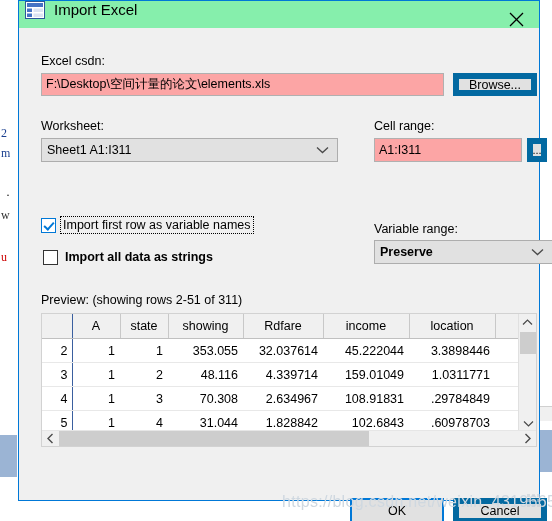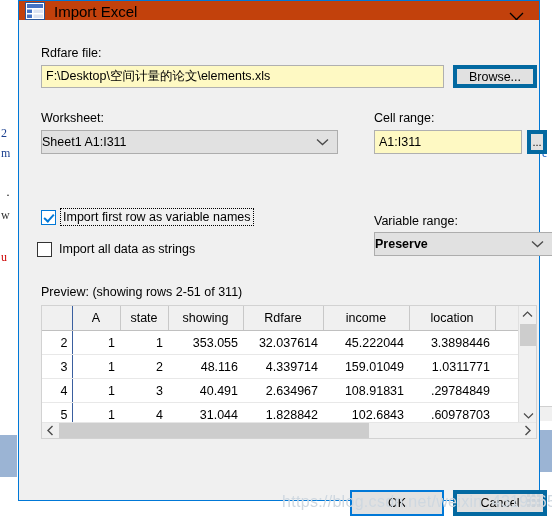--- a/index.html
+++ b/index.html
@@ -69,25 +69,25 @@
     left: 18px;
     top: 0px;
     width: 522px;
     height: 501px;
     border: 1px solid #0078d7;
     border-top: none;
     background: #f0f0f0;
     box-sizing: border-box;
   }
   #titlebar {
-    height: 20px;
-    background: #c2410c;
+    height: 28px;
+    background: #86efac;
     border-top: 1px solid #0078d7;
     display: flex;
-    align-items: flex-end;
+    align-items: flex-start;
     position: relative;
     box-sizing: border-box;
   }
   #app-icon {
     margin-left: 6px;
     width: 20px;
     height: 18px;
     flex: none;
   }
   #title-text {
@@ -116,37 +116,37 @@
   .field-label {
     position: absolute;
     font-size: 12.5px;
     color: #000;
     white-space: nowrap;
   }
 
   
   .txtbox {
     position: absolute;
-    background: #fef9c3;
+    background: #fca5a5;
     border: 1px solid #b0b0b0;
     box-sizing: border-box;
     display: flex;
     align-items: center;
     padding-left: 4px;
     font-size: 12.5px;
     color: #000;
     overflow: hidden;
     white-space: nowrap;
   }
 
   
   .btn {
     position: absolute;
     background: #e1e1e1;
-    border: 4px solid #0369a1;
+    border: 6px solid #0369a1;
     box-sizing: border-box;
     display: flex;
     align-items: center;
     justify-content: center;
     font-size: 12.5px;
     color: #000;
     cursor: default;
     user-select: none;
   }
   .btn.focused {
@@ -156,20 +156,21 @@
   
   .combo {
     position: absolute;
     background: #e1e1e1;
     border: 1px solid #adadad;
     box-sizing: border-box;
     display: flex;
     align-items: center;
     font-size: 12.5px;
     color: #000;
+    padding-left: 5px;
     cursor: default;
   }
   .combo .chev {
     position: absolute;
     right: 8px;
     top: 50%;
     transform: translateY(-50%);
     line-height: 0;
   }
 
@@ -374,21 +375,21 @@
     <div id="close-btn">
       <svg width="15" height="15" viewBox="0 0 15 15">
         <line x1="1" y1="1" x2="14" y2="14" stroke="#000" stroke-width="1.2"></line>
         <line x1="14" y1="1" x2="1" y2="14" stroke="#000" stroke-width="1.2"></line>
       </svg>
     </div>
   </div>
 
   <div id="dlg-body">
 
-    <div class="field-label" style="left:22px;top:26px;">Rdfare file:</div>
+    <div class="field-label" style="left:22px;top:26px;">Excel csdn:</div>
     <div class="txtbox" style="left:22px;top:45px;width:403px;height:23px;">F:\Desktop\空间计量的论文\elements.xls</div>
     <div class="btn" style="left:434px;top:45px;width:84px;height:23px;">Browse...</div>
 
     <div class="field-label" style="left:22px;top:91px;">Worksheet:</div>
     <div class="combo" style="left:22px;top:110px;width:297px;height:24px;">
       <span>Sheet1 A1:I311</span>
       <span class="chev">
         <svg width="13" height="8" viewBox="0 0 13 8">
             <polyline points="1,1.5 6.5,6.5 12,1.5" fill="none" stroke="#4a4a4a" stroke-width="1.3"></polyline>
           </svg>
@@ -396,21 +397,21 @@
     </div>
 
     <div class="field-label" style="left:355px;top:91px;">Cell range:</div>
     <div class="txtbox" style="left:355px;top:110px;width:148px;height:24px;">A1:I311</div>
     <div class="btn" style="left:508px;top:110px;width:20px;height:24px;font-size:11px;">...</div>
 
     <div class="cbrow" style="left:22px;top:189px;text-align:center;">
       <span class="cbbox checked"></span>
       <span class="cblabel focus-outline">Import first row as variable names</span>
     </div>
-    <div class="cbrow" style="left:18px;top:221px;">
+    <div class="cbrow" style="left:24px;top:221px;font-weight:bold;">
       <span class="cbbox"></span>
       <span class="cblabel">Import all data as strings</span>
     </div>
 
     <div class="field-label" style="left:355px;top:194px;">Variable range:</div>
     <div class="combo" style="left:355px;top:212px;width:179px;height:24px;font-weight:bold;">
       <span>Preserve</span>
       <span class="chev">
         <svg width="13" height="8" viewBox="0 0 13 8">
             <polyline points="1,1.5 6.5,6.5 12,1.5" fill="none" stroke="#4a4a4a" stroke-width="1.3"></polyline>
@@ -463,21 +464,21 @@
               <td>48.116</td>
               <td>4.339714</td>
               <td>159.01049</td>
               <td>1.0311771</td>
               <td>10.2974</td>
             </tr>
             <tr>
               <td class="rowhdr">4</td>
               <td>1</td>
               <td>3</td>
-              <td>40.491</td>
+              <td>70.308</td>
               <td>2.634967</td>
               <td>108.91831</td>
               <td>.29784849</td>
               <td>2.7111</td>
             </tr>
             <tr>
               <td class="rowhdr">5</td>
               <td>1</td>
               <td>4</td>
               <td>31.044</td>

